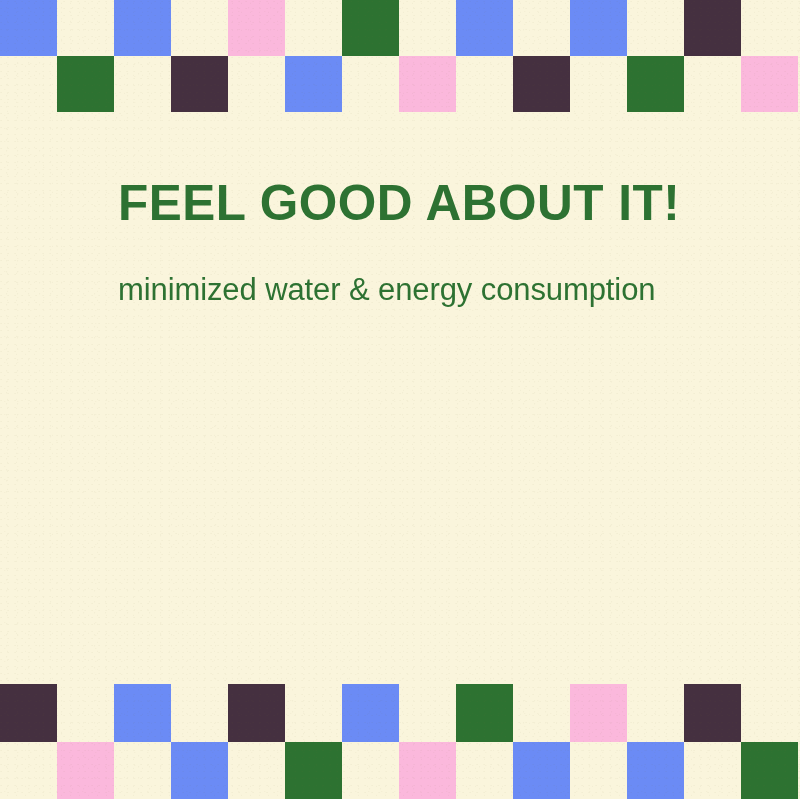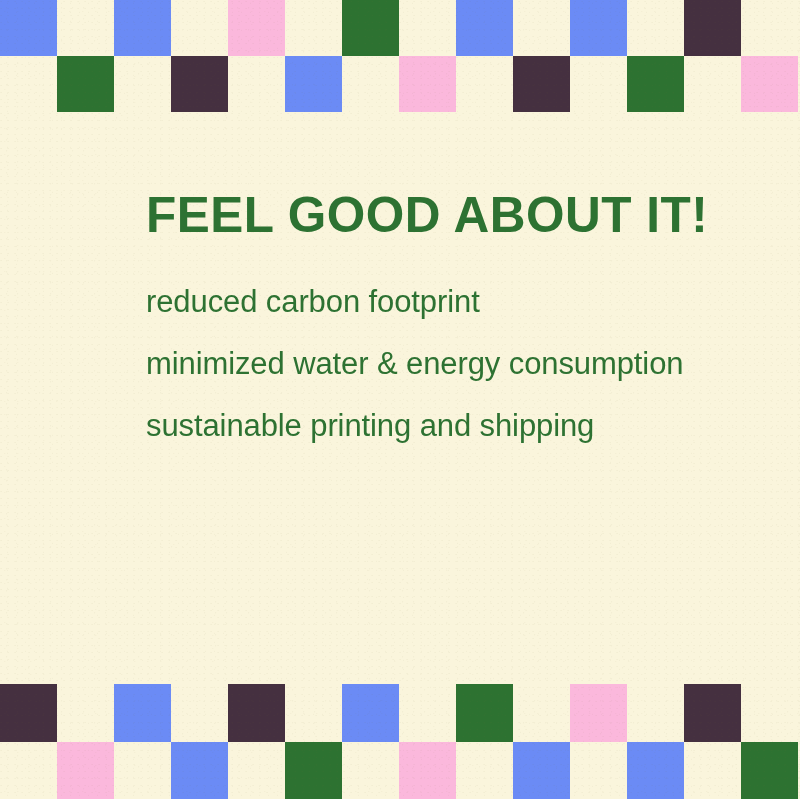--- a/index.html
+++ b/index.html
@@ -68,27 +68,26 @@
   .cell.c-blank  { background: transparent; }
   .cell.c-blue   { background: #6b8bf5; }
   .cell.c-green  { background: #2d7231; }
   .cell.c-purple { background: #453040; }
   .cell.c-pink   { background: #fbb8dc; }
 
   
   #content {
     position: absolute;
     left: 0;
-    top: 108px;
+    top: 96px;
     width: 664px;
     height: 572px;
     z-index: 10;
     box-sizing: border-box;
     padding: 0 0 0 118px;
-    margin-left: 28px;
   }
 
   #headline {
     margin: 0;
     padding: 0;
     position: absolute;
     top: 82px;
     left: 118px;
     color: #2d7232;
     font-family: "Liberation Sans Narrow", "Liberation Sans", sans-serif;
@@ -158,23 +157,21 @@
         <div class="cell c-green"></div>
         <div class="cell c-blank"></div>
         <div class="cell c-pink"></div>
       </div>
   </div>
 
   <div id="content">
     <h1 id="headline">FEEL GOOD ABOUT IT!</h1>
 
     <ul id="benefit-list">
-        <li>reduced carbon footprint</li>
         <li>minimized water &amp; energy consumption</li>
-        <li>sustainable printing and shipping</li>
       </ul>
   </div>
 
   <div class="band" id="band-bottom">
     <div class="band-row row-0">
         <div class="cell c-purple"></div>
         <div class="cell c-blank"></div>
         <div class="cell c-blue"></div>
         <div class="cell c-blank"></div>
         <div class="cell c-purple"></div>

